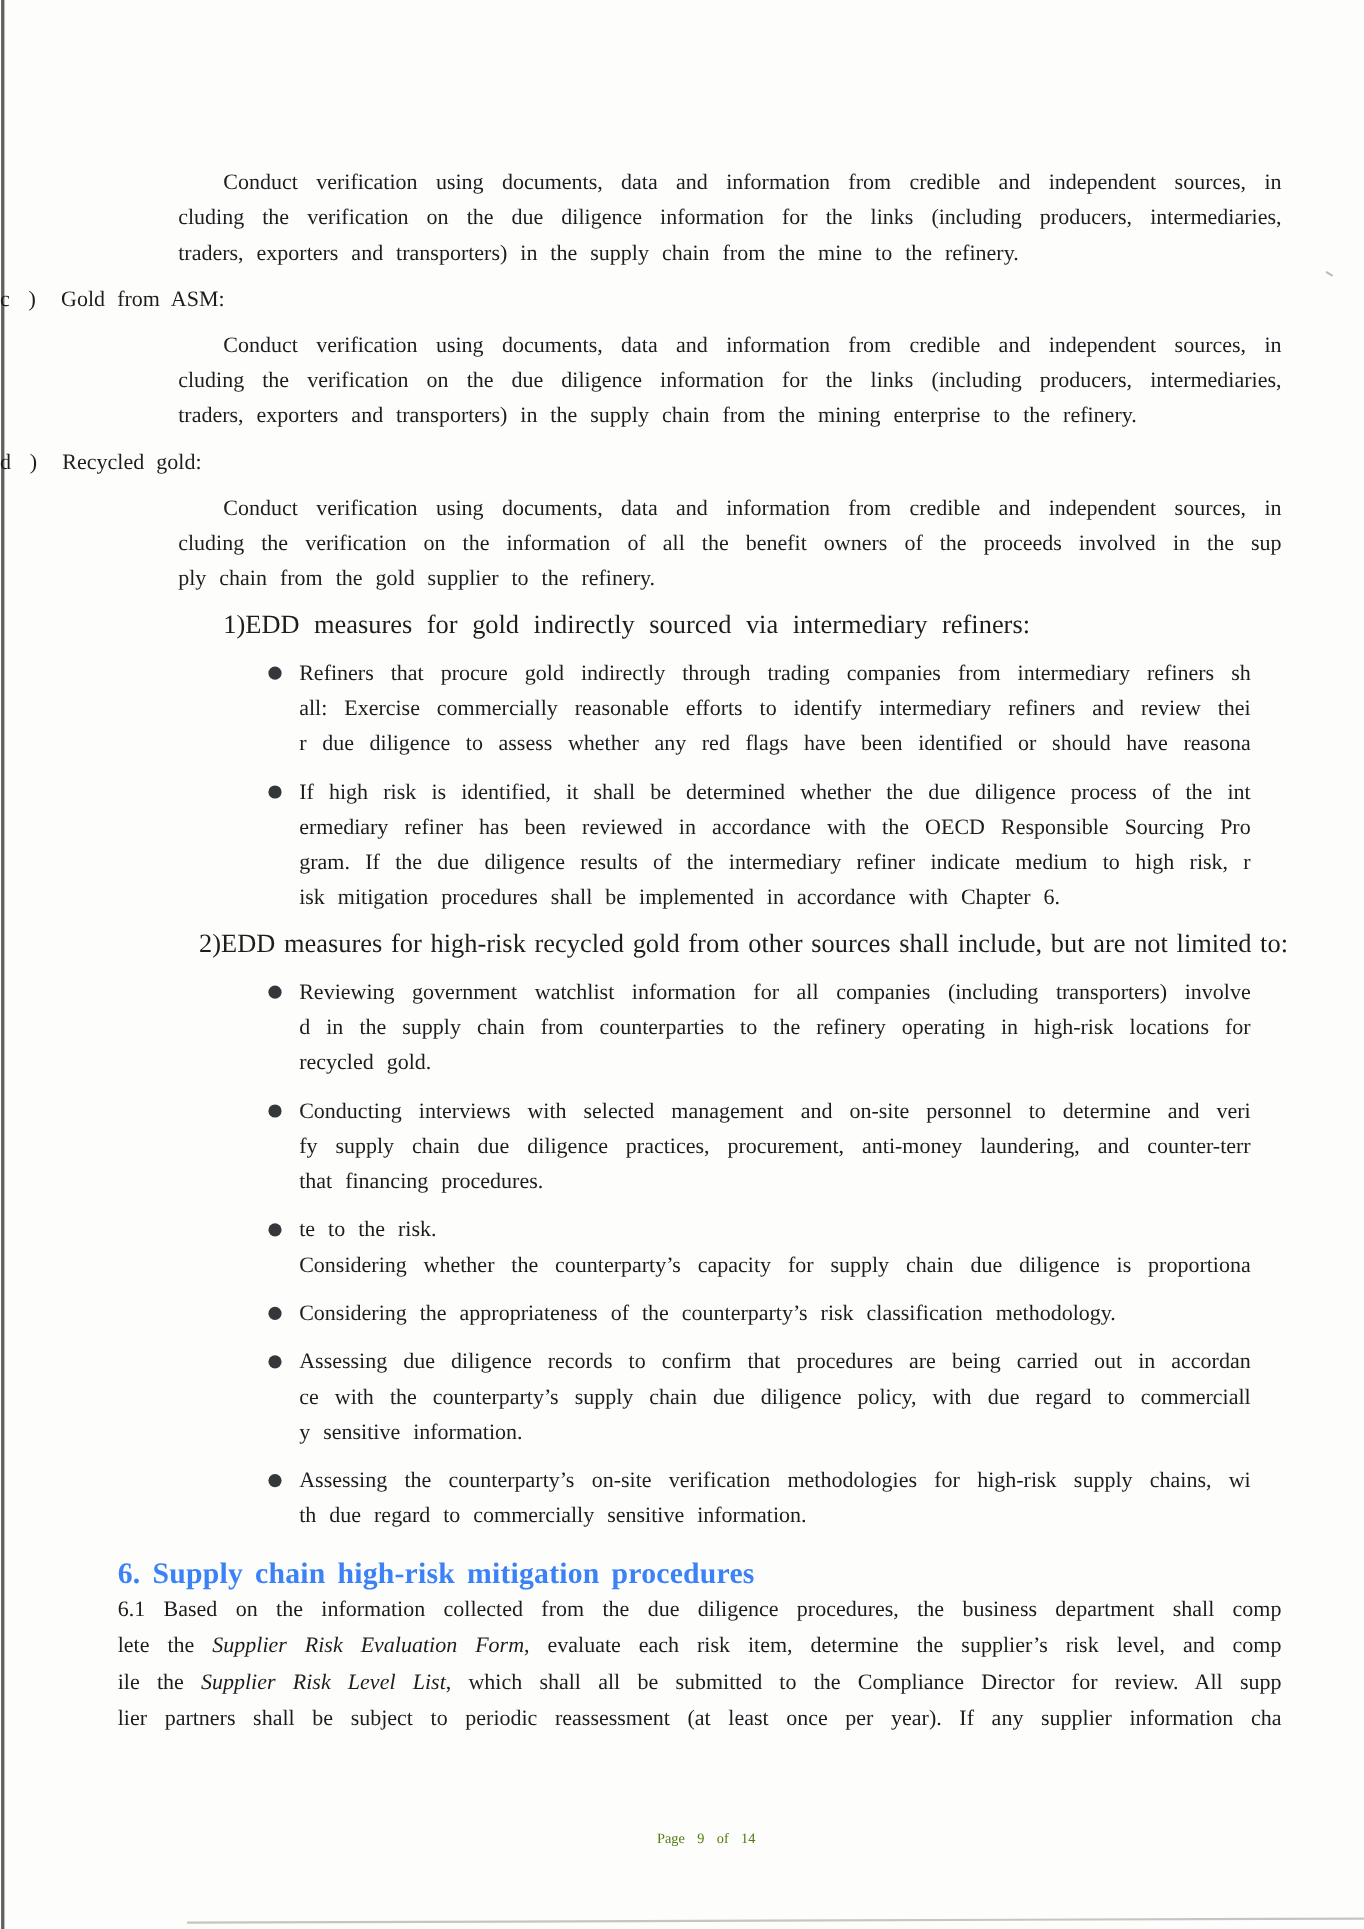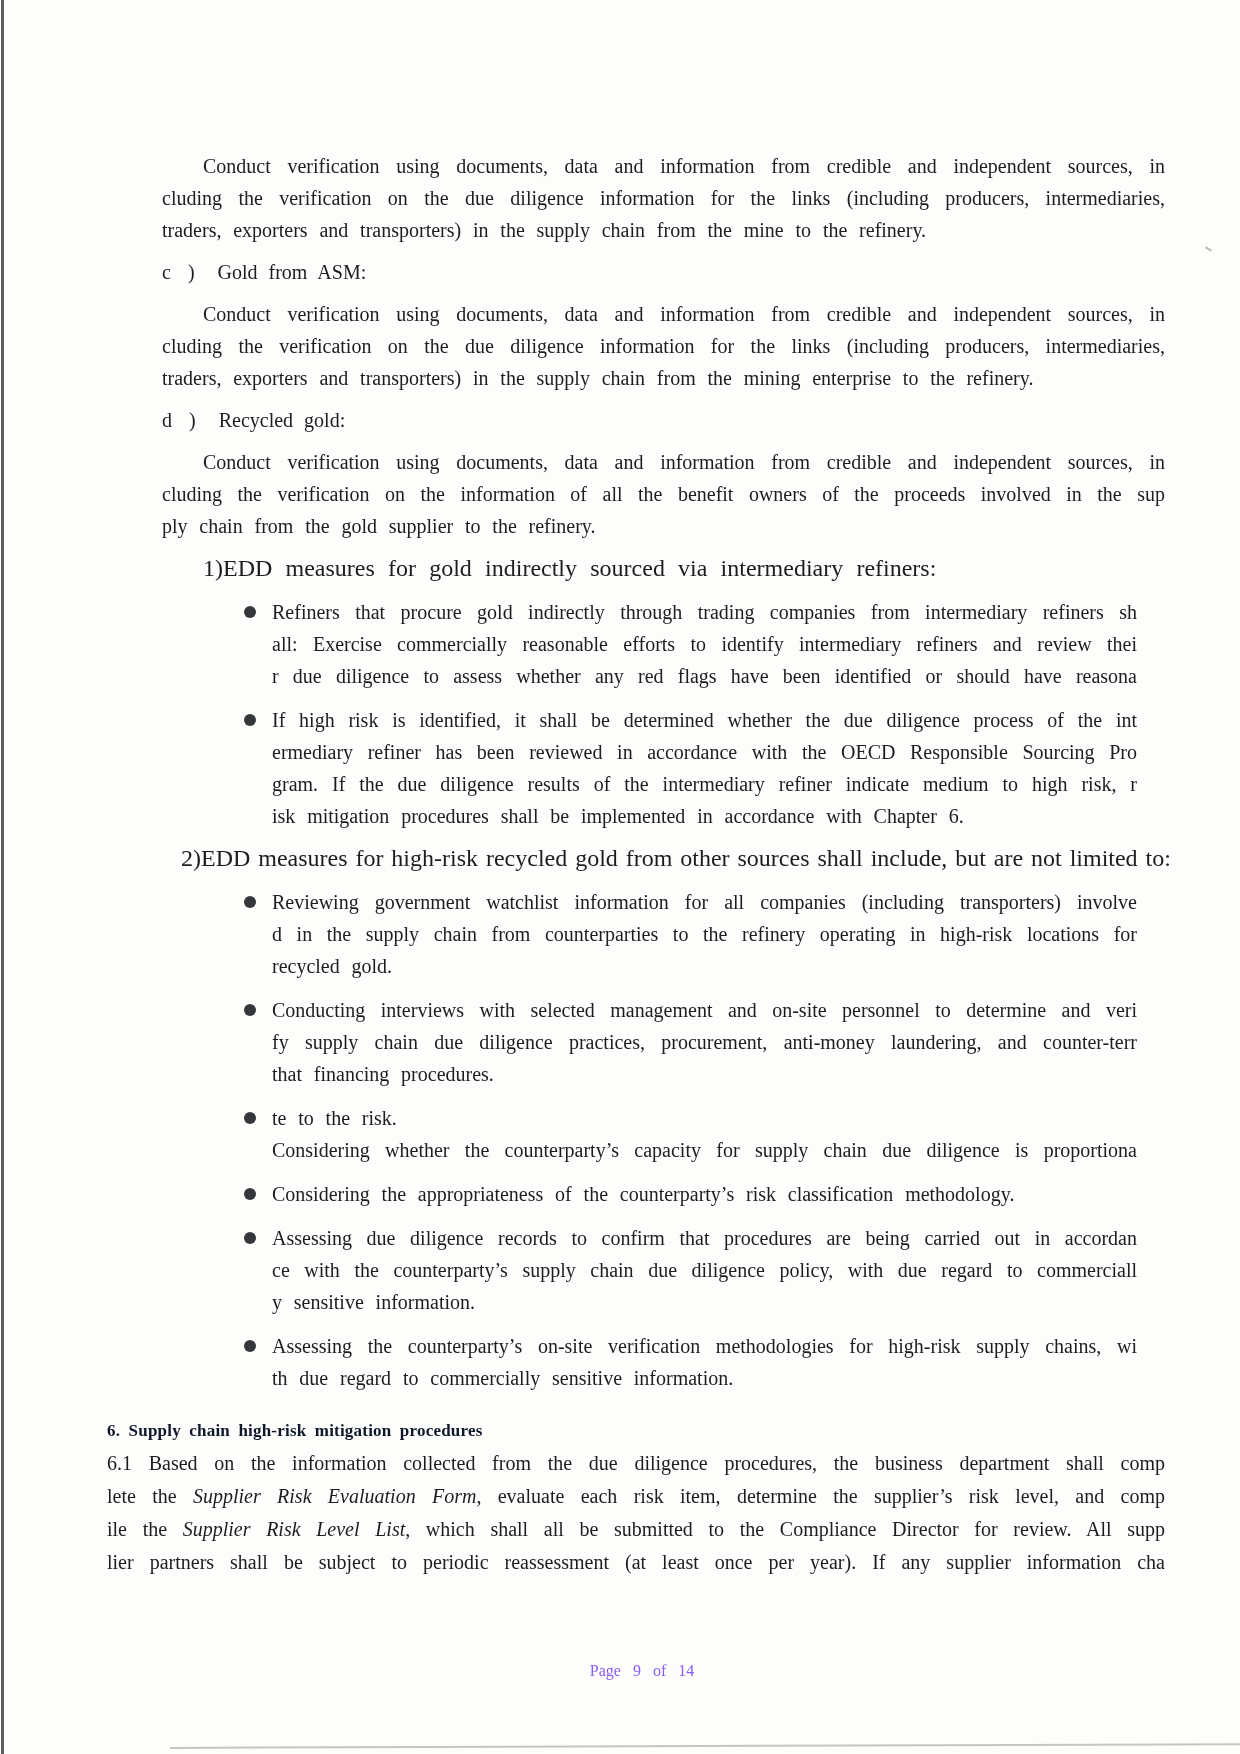--- a/index.html
+++ b/index.html
@@ -13,34 +13,34 @@
     color:#1d1d1f;
     overflow:hidden;
   }
   .doc{position:absolute;top:0;left:0;width:1240px;padding-top:140px;}
   .blk{margin-top:10px;}
   .ln{font-size:20px;line-height:32px;white-space:normal;}
   .just{text-align:justify;text-align-last:justify;text-justify:inter-word;}
   .last{word-spacing:.34em;}
   .para{margin-left:162px;width:1003px;}
   .para .first{text-indent:41px;}
-  .alpha{margin-left:162px;font-size:20px;line-height:32px;white-space:nowrap;word-spacing:.3em;}
+  .alpha{font-size:20px;line-height:32px;white-space:nowrap;word-spacing:.3em;}
   .alpha .lbl{letter-spacing:3px;margin-right:20px;}
   .num{margin-left:203px;font-size:24px;line-height:32px;white-space:nowrap;word-spacing:.3em;}
   .num.v2{margin-left:181px;word-spacing:.08em;}
   .bullet{position:relative;margin-left:244px;width:893px;margin-top:12px;}
   .bullet .dot{position:absolute;left:0;top:10px;width:12px;height:12px;border-radius:50%;background:#35383a;}
   .bullet .txt{margin-left:28px;}
-  .heading{margin:20px 0 0 107px;font-size:17px;font-weight:bold;line-height:33px;word-spacing:4px;color:#0f172a;letter-spacing:.2px;}
+  .heading{margin:20px 0 0 107px;font-size:27px;font-weight:bold;line-height:33px;word-spacing:4px;color:#3b82f6;letter-spacing:.2px;}
   h2.heading{margin-top:20px;margin-bottom:0;}
   .rich{margin-left:107px;width:1058px;margin-top:0;}
   .rich .ln{line-height:33px;}
   .it{font-style:italic;}
   .footer{position:absolute;top:1662px;left:0;width:100%;text-align:center;}
-  .footer span{position:relative;left:22px;font-size:16px;word-spacing:8px;color:#8b5cf6;margin-top:18px;}
+  .footer span{position:relative;left:22px;font-size:13px;word-spacing:8px;color:#4d7c0f;margin-top:18px;}
   .scan-edge-left{position:absolute;left:1px;top:0;width:3px;height:100%;background:#4a4a4a;opacity:.88;}
   .scan-edge-bottom{position:absolute;left:170px;top:1745px;width:1075px;height:2px;background:#c6c6c0;transform:rotate(-0.2deg);}
   .scan-smudge{position:absolute;left:1205px;top:248px;width:7px;height:2px;background:#bcbcb8;transform:rotate(32deg);}
 </style>
 </head>
 <body>
 
 <div class="page">
   <div class="scan-edge-left"></div>
   <div class="scan-smudge"></div>

